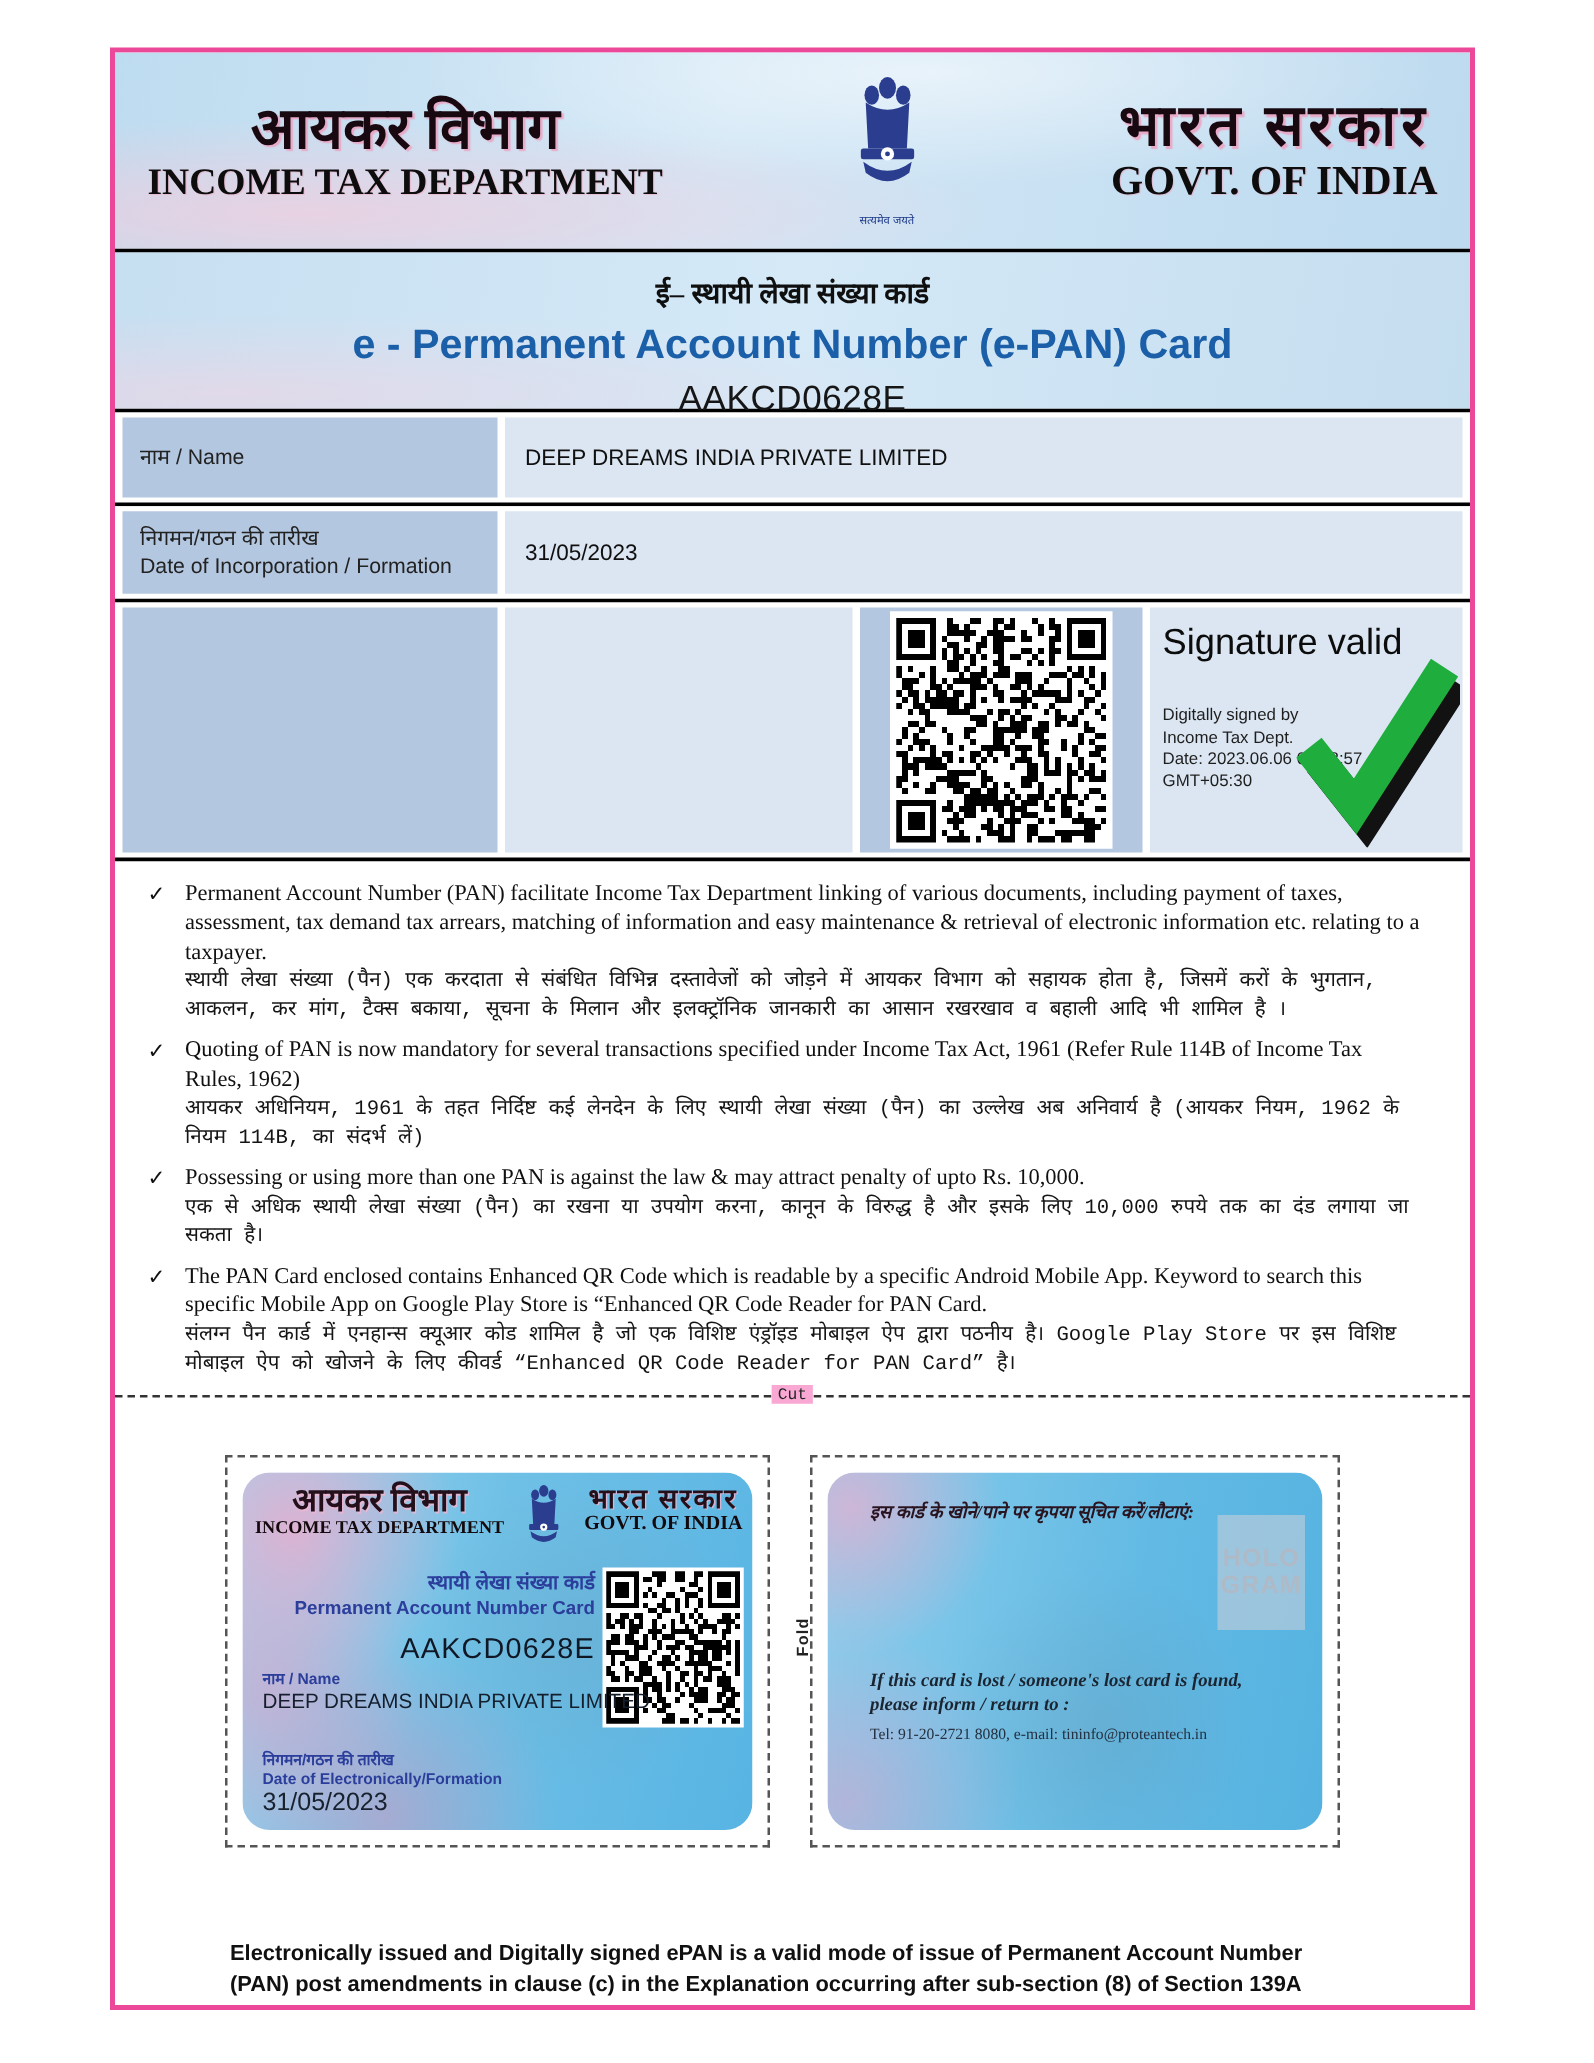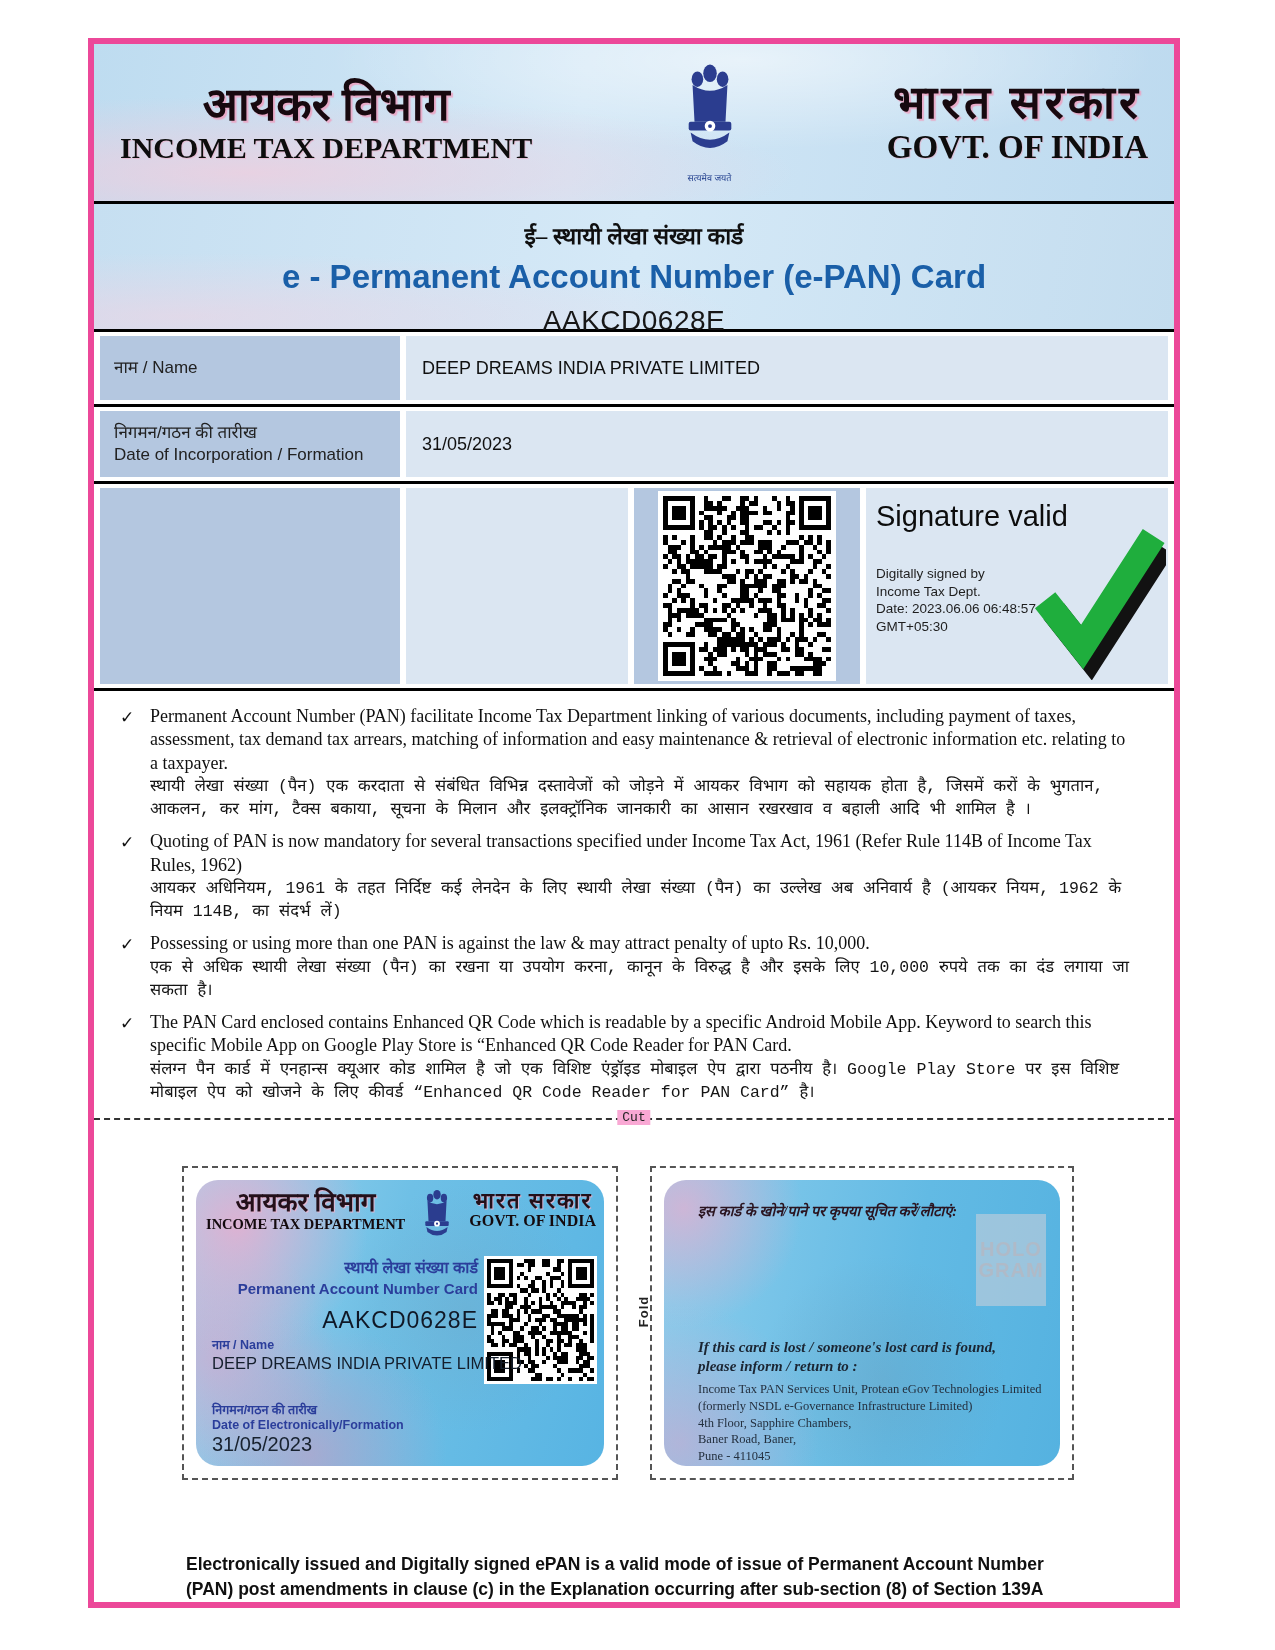--- a/index.html
+++ b/index.html
@@ -1,20 +1,20 @@
 <!DOCTYPE html>
 <html style="--accent-blue: #1a5fa8; --label-bg: #b4c7e0; --value-bg: #dbe6f2; --check-green: #1fae3d; --link-pink: #df6a86; --card-text-blue: #2b3e9b;"><head>
 <meta charset="utf-8">
 <style>
   * { margin:0; padding:0; box-sizing:border-box; }
   html,body { background:#fff; }
   body { width:1275px; height:1650px; position:relative; font-family:"Liberation Sans",sans-serif; color:#111; }
 
   .doc { position:absolute; left:88px; top:38px; width:1092px; height:1570px;
-         border:6px solid #ec4899; background:#fff; overflow:hidden; }
+         border:4px solid #ec4899; background:#fff; overflow:hidden; }
 
   
   .hdr { height:160px; display:flex; align-items:center; justify-content:space-between;
          padding:0 26px; border-bottom:3px solid #000;
          background:
            radial-gradient(ellipse at 14% 82%, rgba(243,205,221,.75), transparent 42%),
            radial-gradient(ellipse at 60% 10%, rgba(255,255,255,.55), transparent 45%),
            linear-gradient(100deg,#bedcf0 0%,#d2e7f6 45%,#bddaef 100%); }
   .hdr-block { text-align:center; }
   .hi-big { font-family:"Liberation Serif",serif; font-weight:bold; font-size:46px; line-height:1.1;
@@ -39,21 +39,21 @@
 
   
   .trow { display:flex; gap:6px; padding:4px 6px; border-bottom:3px solid #000; background:#fff; }
   .cl { width:300px; background:var(--label-bg,#b4c7e0); display:flex; flex-direction:column;
         justify-content:center; padding:0 14px; color:#222; font-size:17px; line-height:1.3; }
   .cv { flex:1; background:var(--value-bg,#dbe6f2); display:flex; align-items:center;
         padding:0 16px; font-size:18px; font-weight:500; color:#101010; }
   .h64 { height:64px; } .h66 { height:66px; } .h196 { height:196px; }
   .cqr { width:226px; background:var(--label-bg,#b4c7e0); display:flex; align-items:center; justify-content:center; }
   .qr-main { width:178px; height:190px; background:#fff; padding:5px; }
-  .csig { width:302px; background:var(--value-bg,#dbe6f2); position:relative; padding:12px 10px; }
+  .csig { width:250px; background:var(--value-bg,#dbe6f2); position:relative; padding:12px 10px; }
   .sig-status { font-size:29px; color:#0c0c0c; }
   .sig-small { margin-top:32px; font-size:13.5px; line-height:1.3; color:#1e1e1e; }
   .sig-check { position:absolute; right:2px; top:30px; width:148px; height:162px; }
   .check-shadow { stroke:#121212; }
   .check-front  { stroke:var(--check-green,#1fae3d); }
 
   
   .notes { padding:14px 40px 0 26px; }
   .note { display:flex; margin-bottom:9px; }
   .note-tick { width:30px; flex:0 0 30px; font-family:"Liberation Serif",serif; font-size:17px; padding-top:2px; color:#111; }
@@ -1153,27 +1153,20 @@
         <div class="bc-holo">
           <div>HOLO</div>
           <div>GRAM</div>
         </div>
 
         <div class="bc-en">
           <div class="bc-en-head">
             <div>If this card is lost / someone's lost card is found,</div>
             <div>please inform / return to :</div>
           </div>
-          <div class="bc-en-lines">
-            <div>Income Tax PAN Services Unit, Protean eGov Technologies Limited</div>
-            <div>(formerly NSDL e-Governance Infrastructure Limited)</div>
-            <div>4th Floor, Sapphire Chambers,</div>
-            <div>Baner Road, Baner,</div>
-            <div>Pune - 411045</div>
-          </div>
           <div class="bc-tel">Tel: 91-20-2721 8080, e-mail: tininfo@proteantech.in</div>
         </div>
       </div>
     </div>
   </div>
 
   <p class="footer"><span>Electronically issued and Digitally signed ePAN is a valid mode of issue of Permanent Account Number (PAN) post amendments in clause (c) in the Explanation occurring after sub-section (8) of Section 139A of Income Tax Act, 1961 and sub-rule (6) of Rule 114 of the Income Tax Rules, 1962. For more details,</span>
     <a href="#">click here</a>
   </p>
 

